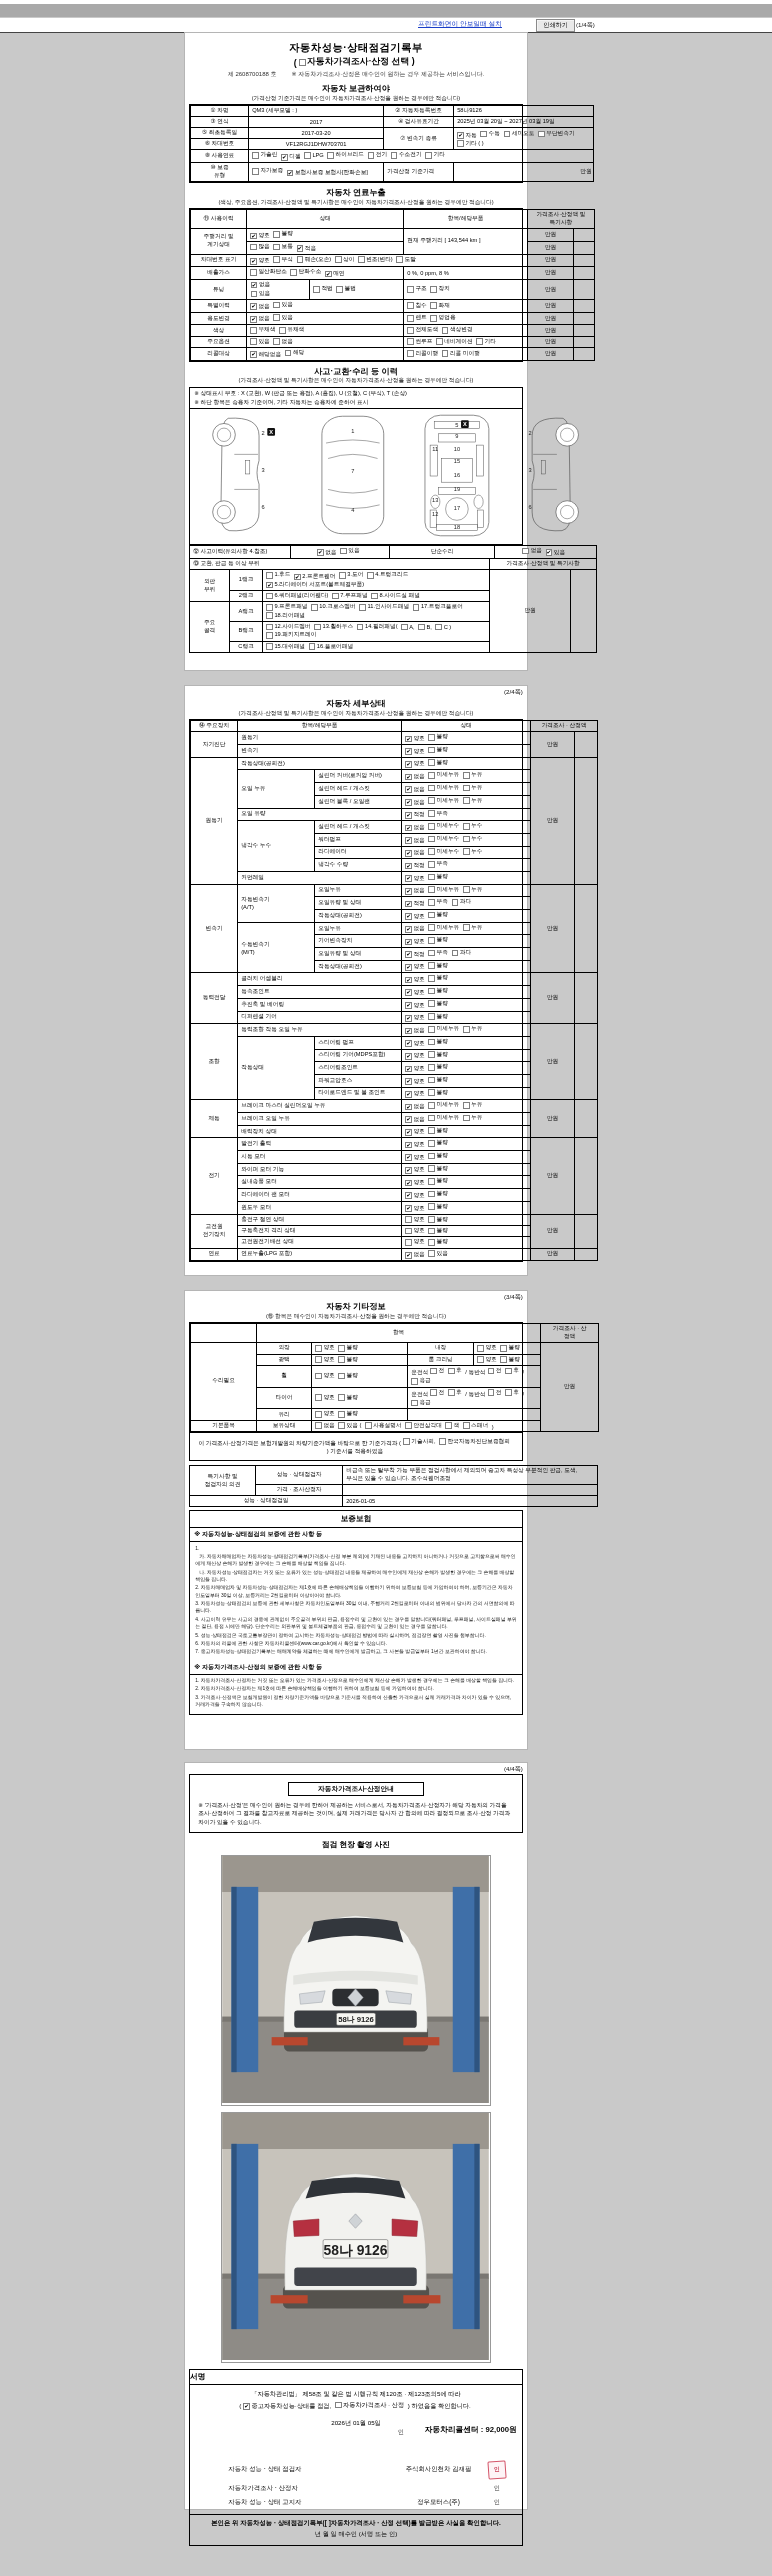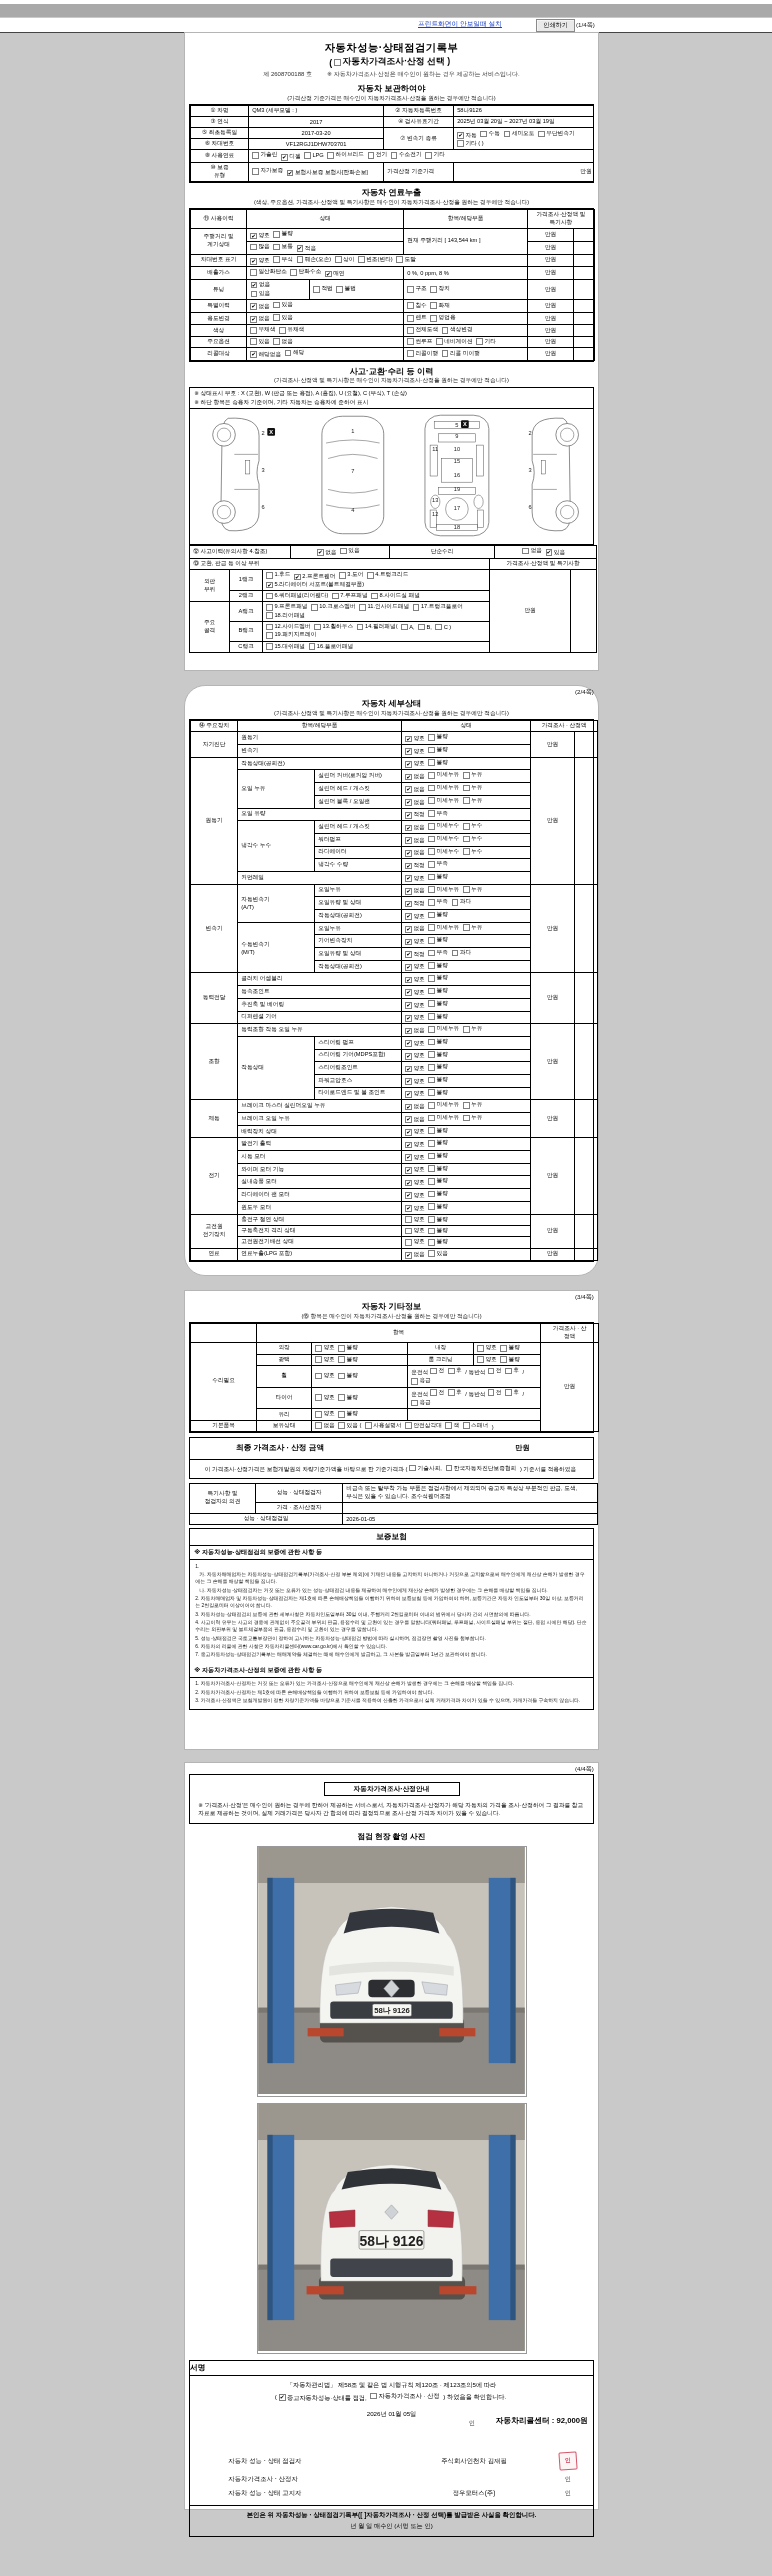--- a/index.html
+++ b/index.html
@@ -6,23 +6,23 @@
   body{font-family:"Liberation Sans","DejaVu Sans",sans-serif;background:#c9c9c9;}
   #canvas{position:relative;width:773px;height:2576px;background:#c9c9c9;overflow:hidden;}
   
   #topwhite{position:absolute;top:0;left:0;width:773px;height:4.1px;background:#fff;}
   #topband{position:absolute;top:4.1px;left:0;width:773px;height:13.4px;background:#a9a9a9;}
   #toolbar{position:absolute;top:17.5px;left:0;width:773px;height:14.4px;background:#fff;border-bottom:0.5px solid #444;}
   .install-link{position:absolute;left:418px;top:2.6px;color:#1a3ec8;text-decoration:underline;font-size:6.7px;cursor:pointer;}
   .print-btn{position:absolute;left:536px;top:1px;font-size:6.2px;padding:1px 6.2px;background:#e9e9e9;border:0.5px solid #8a8a8a;box-shadow:0.5px 0.5px 0 #fff inset;cursor:pointer;}
   .page-ind-top{position:absolute;left:576px;top:3.1px;font-size:6.2px;color:#222;}
   
-  .sheet{position:absolute;left:184px;width:415px;background:#fff;border:0.5px solid #b5b5b5;box-sizing:border-box;padding:3.1px 4.1px;}
+  .sheet{position:absolute;left:184px;width:344px;background:#fff;border:0.5px solid #b5b5b5;box-sizing:border-box;padding:3.1px 4.1px;}
   #page1{top:32px;height:639px;}
-  #page2{top:685px;height:591px;border-radius:21px;}
+  #page2{top:685px;height:591px;}
   #page3{top:1290px;height:460px;}
   #page4{top:1762px;height:748px;}
   .pgnum{position:absolute;top:1.5px;right:4.1px;font-size:6.2px;color:#111;}
   .doc-title{font-size:10.3px;font-weight:bold;text-align:center;margin-top:5.2px;letter-spacing:0.5px;}
   .doc-title2{font-size:8.8px;font-weight:bold;text-align:center;margin:1px 0 2.1px;}
   .doc-no-line{text-align:center;font-size:6px;color:#333;margin-bottom:4.1px;}
   .doc-no-line b{margin-right:13.4px;font-weight:normal;}
   .sec-title{font-size:8.2px;font-weight:bold;text-align:center;margin:4.1px 0 0.5px;}
   .sec-sub{font-size:5.7px;text-align:center;margin-bottom:1.5px;color:#111;}
   .box{border:1px solid #000;}
@@ -1287,24 +1287,20 @@
                   <span class="cb"></span>
                   <span>스패너</span>
                 </span><span class="opt txt">
                   <span>)</span>
                 </span></td>
             </tr>
           </tbody>
         </table>
       </div>
 
-    <div class="final-row">
-      <div class="final-label">최종 가격조사 · 산정 금액</div>
-      <div class="final-unit">만원</div>
-    </div>
     <div class="basis-line"><span class="opt txt">
           <span>이 가격조사·산정가격은 보험개발원의 차량기준가액을 바탕으로 한 기준가격과 ( </span>
         </span><span class="opt">
           <span class="cb"></span>
           <span>기술사회,</span>
         </span><span class="opt">
           <span class="cb"></span>
           <span>한국자동차진단보증협회</span>
         </span><span class="opt txt">
           <span> ) 기준서를 적용하였음</span>

